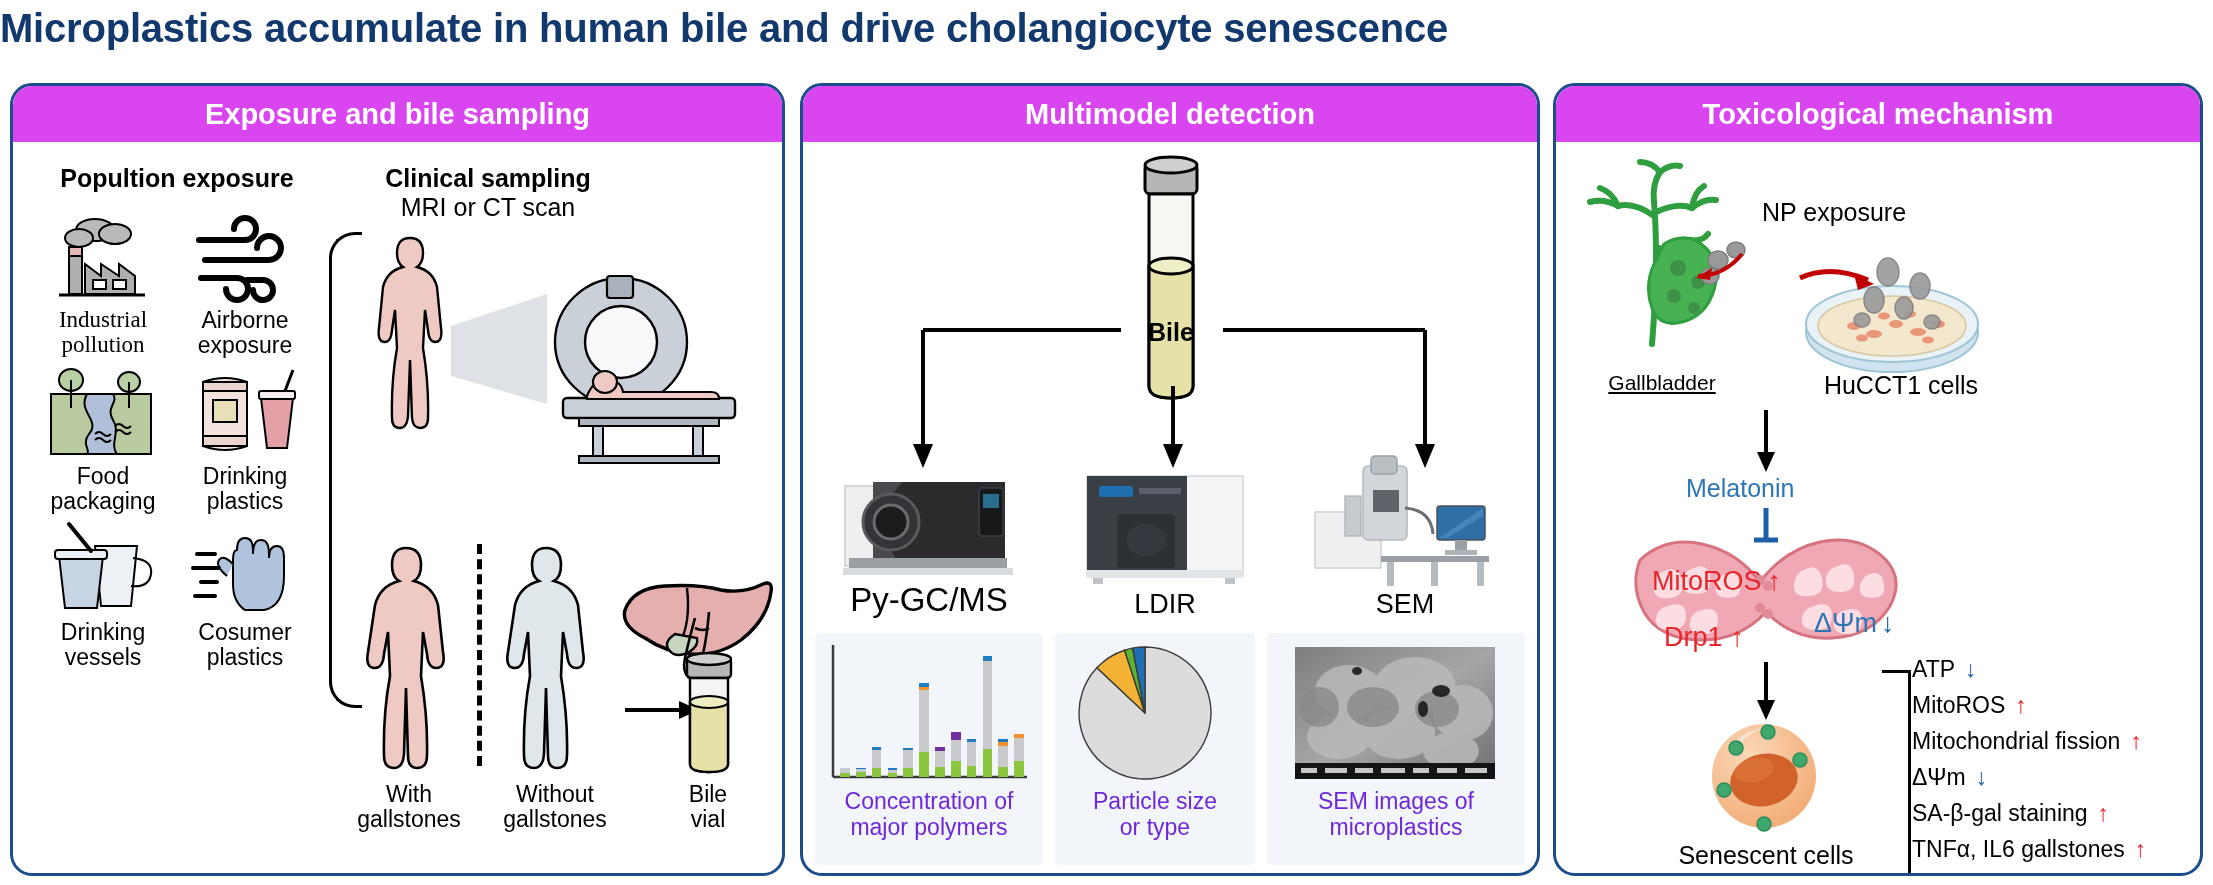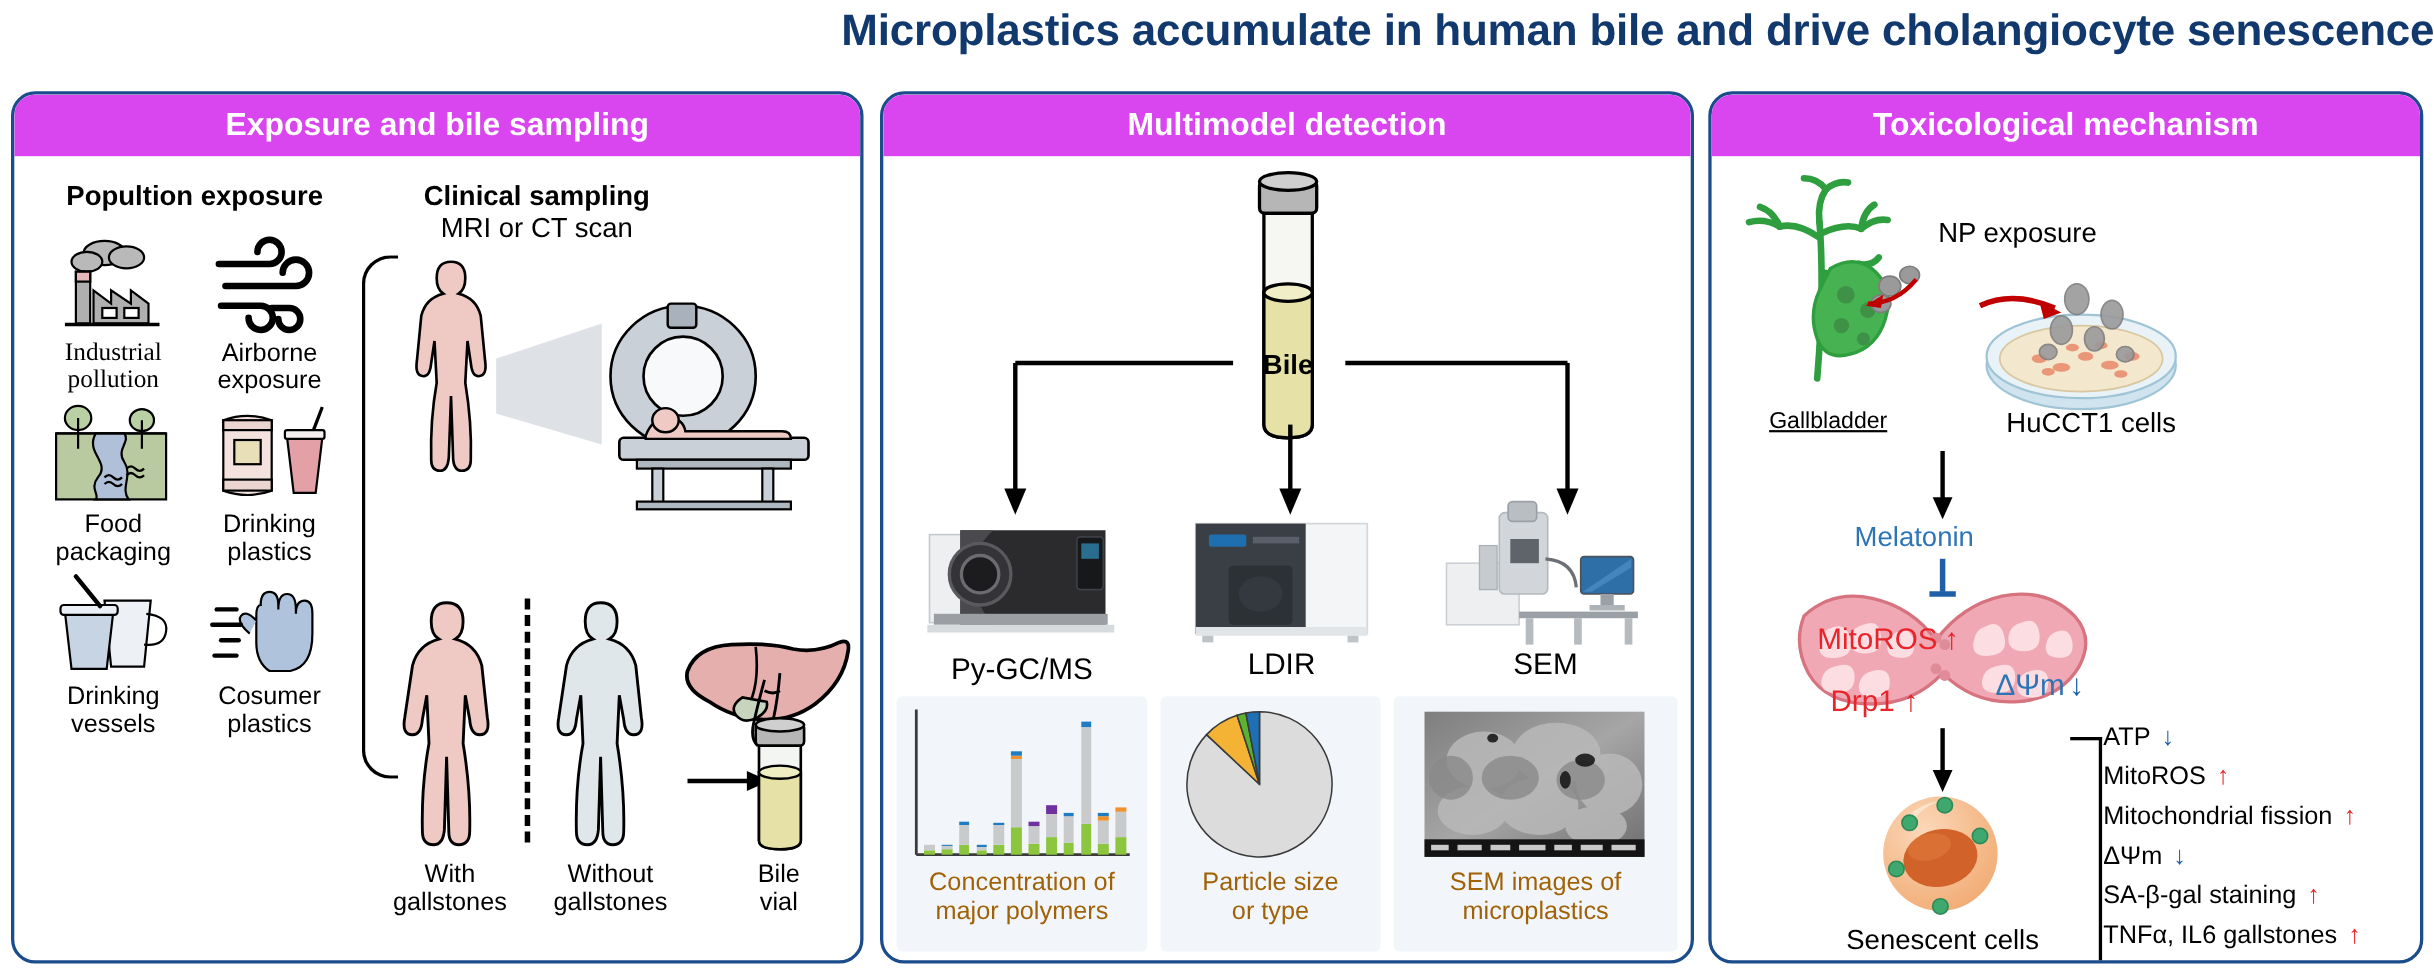--- a/index.html
+++ b/index.html
@@ -1,19 +1,19 @@
 <!DOCTYPE html>
 <html><head>
 <meta charset="utf-8">
 <style>
   html,body{margin:0;padding:0;background:#ffffff;}
   body{width:2213px;height:885px;font-family:"Liberation Sans",sans-serif;overflow:hidden;}
   #stage{position:relative;width:2213px;height:885px;}
 
-  .main-title{position:absolute;top:6px;left:0;width:2213px;text-align:right;
+  .main-title{position:absolute;top:6px;left:0;width:2213px;text-align:left;
     font-size:40px;font-weight:bold;color:#12396E;letter-spacing:-.2px;}
 
   .panel{position:absolute;top:83px;border:3px solid #1B4C8C;border-radius:22px;
     background:#ffffff;box-sizing:border-box;overflow:hidden;}
   .panel-head{height:56px;background:#d946ef;display:flex;align-items:center;
     justify-content:center;color:#ffffff;font-size:29px;font-weight:bold;}
   .panel-body{position:relative;width:100%;height:calc(100% - 56px);}
 
   #panel-left{left:10px;width:775px;height:793px;}
   #panel-mid{left:800px;width:740px;height:793px;}
@@ -25,21 +25,21 @@
   
   .tile{position:absolute;width:112px;height:92px;}
   svg{display:block;overflow:visible;}
 
   
   .brk{position:absolute;border:3px solid #000;border-right:none;}
   .brk2{position:absolute;border:3px solid #000;border-left:none;}
 
   
   .subcard{position:absolute;bottom:8px;background:#F2F6FB;border-radius:5px;}
-  .subcap{position:absolute;left:0;width:100%;text-align:center;font-size:23px;line-height:1.12;color:#a16207;}
+  .subcap{position:absolute;left:0;width:100%;text-align:center;font-size:23px;line-height:1.12;color:#6d28d9;}
 
   
   .chart{position:absolute;}
   .bargrp{position:absolute;bottom:0;}
   .seg{position:absolute;left:0;width:100%;}
 
   
   .blue{color:#2E75B6;}
   .red{color:#E8252A;}
   .outrow{position:absolute;font-size:23px;color:#000;white-space:nowrap;}
@@ -293,21 +293,21 @@
           <path d="M34 10 L166 10 L166 96 L34 96 Z" fill="#2B2B2E"></path>
           <path d="M34 10 L64 10 q-18 16 -18 40 q0 26 18 46 L34 96 Z" fill="#4A4A4E"></path>
           <circle cx="52" cy="50" r="28" fill="#343438" stroke="#5A5A5E" stroke-width="3"></circle>
           <circle cx="52" cy="50" r="17" fill="#1C1C1F" stroke="#6B6B70" stroke-width="3"></circle>
           <rect x="140" y="16" width="24" height="48" rx="3" fill="#16181A" stroke="#3C4046" stroke-width="1.5"></rect>
           <rect x="144" y="22" width="16" height="14" fill="#2A6E8F"></rect>
           <rect x="10" y="86" width="158" height="10" fill="#9B9EA2"></rect>
           <rect x="4" y="96" width="170" height="7" fill="#D8DBDE"></rect>
         </svg>
       </div>
-      <div class="lbl" style="left:16px;top:452px;width:220px;font-size:27px;text-align:center;">Py-GC/MS</div>
+      <div class="lbl" style="left:16px;top:440px;width:220px;font-size:33px;text-align:center;">Py-GC/MS</div>
 
       <div style="position:absolute;left:278px;top:328px;">
         <svg width="168" height="118" viewBox="0 0 168 118">
           <rect x="6" y="6" width="156" height="100" fill="#F3F5F6" stroke="#D3D7DA" stroke-width="1.5"></rect>
           <rect x="6" y="6" width="100" height="100" fill="#3A3F46"></rect>
           <rect x="18" y="16" width="34" height="11" rx="2" fill="#1E6FB0"></rect>
           <rect x="58" y="18" width="42" height="6" fill="#5A6069"></rect>
           <rect x="36" y="44" width="58" height="54" rx="4" fill="#2C3136"></rect>
           <ellipse cx="65" cy="70" rx="20" ry="16" fill="#34393F"></ellipse>
           <rect x="6" y="100" width="156" height="8" fill="#E2E5E8"></rect>

